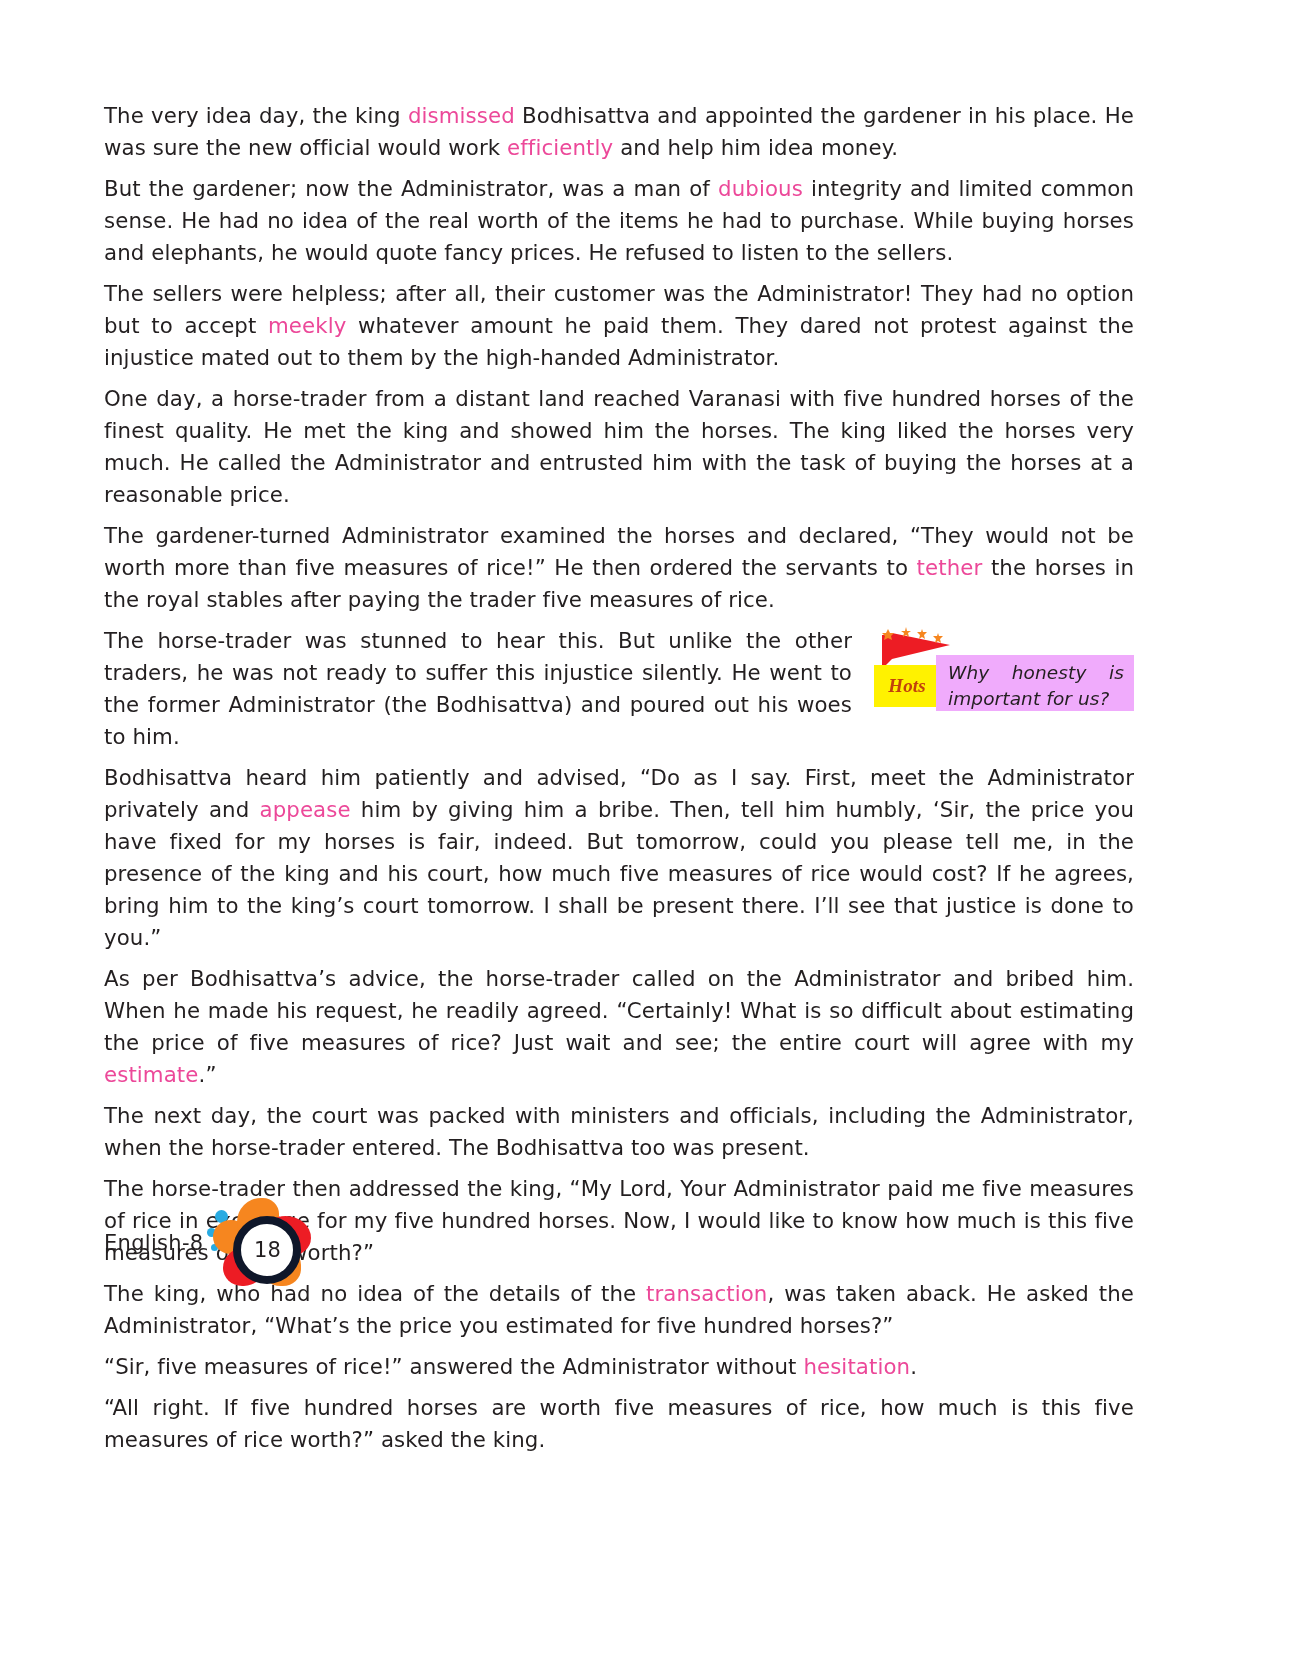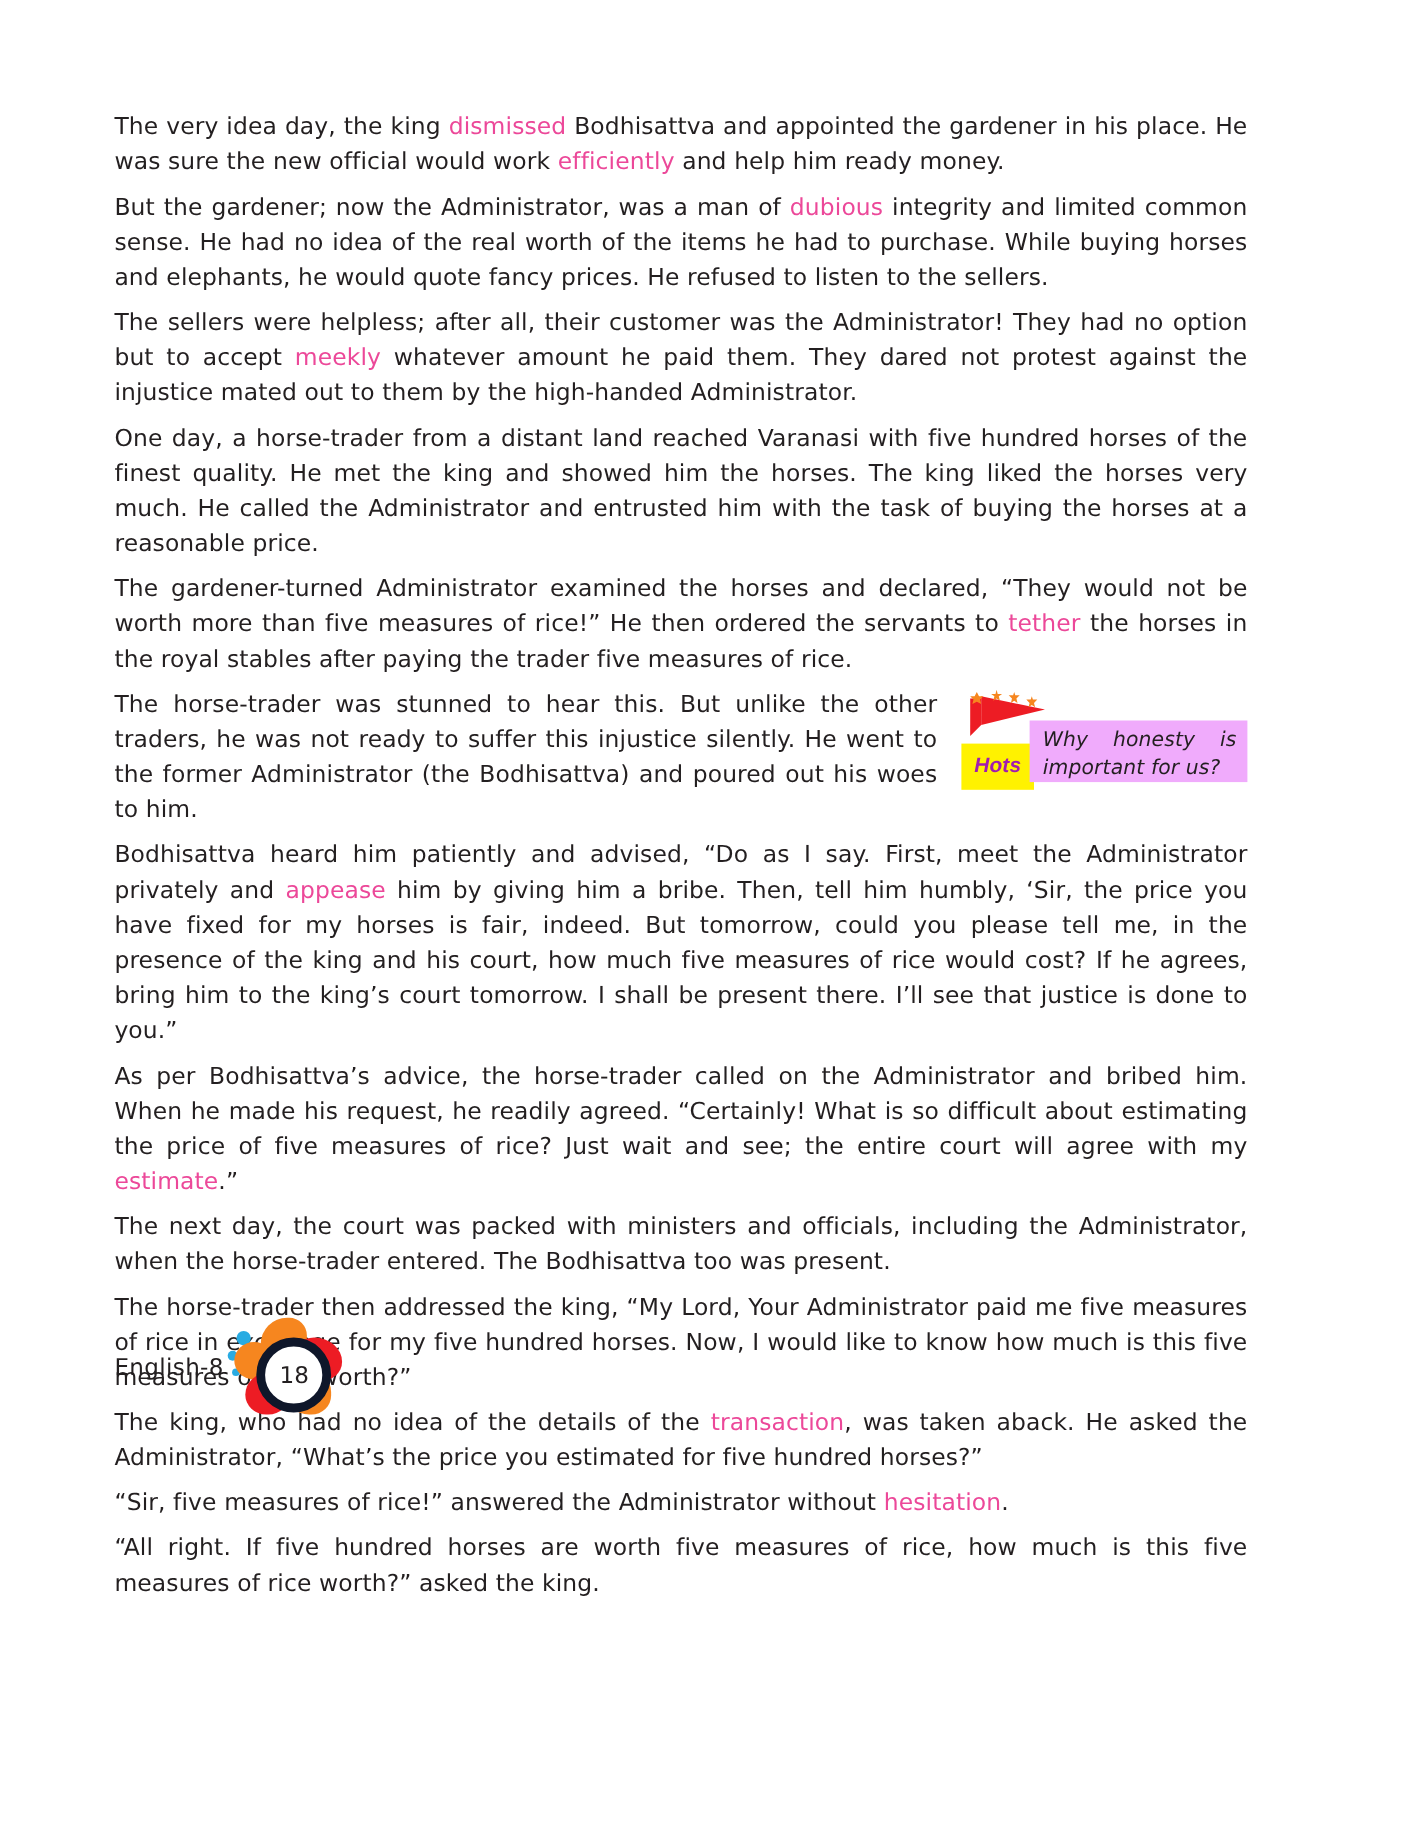--- a/index.html
+++ b/index.html
@@ -52,32 +52,32 @@
   .hots-banner {
     position: absolute;
     left: 10px;
     top: 0;
     width: 80px;
     height: 46px;
   }
   .hots-label {
     position: absolute;
     left: 8px;
-    top: 49px;
+    top: 38px;
     width: 66px;
     height: 42px;
     background: #fff200;
     display: flex;
     align-items: center;
     justify-content: center;
-    font-family: Liberation Sans, sans-serif;
+    font-family: Liberation Serif, serif;
     font-size: 19px;
     font-weight: bold;
     font-style: italic;
-    color: #a21caf;
+    color: #c2410c;
   }
   .hots-text {
     position: absolute;
     left: 70px;
     top: 28px;
     width: 198px;
     height: 56px;
     background: #f0abfc;
     box-sizing: border-box;
     padding: 5px 10px 5px 12px;
@@ -146,21 +146,21 @@
     z-index: 4;
   }
 </style>
 </head>
 <body>
 
 <div class="page">
   <div class="content">
 
     <div class="para-host">
-        <p class="para" id="para-1"><span>The very idea day, the king </span><span class="kw">dismissed</span><span> Bodhisattva and appointed the gardener in his place. He was sure the new official would work </span><span class="kw">efficiently</span><span> and help him ready money.</span></p>
+        <p class="para" id="para-1"><span>The very idea day, the king </span><span class="kw">dismissed</span><span> Bodhisattva and appointed the gardener in his place. He was sure the new official would work </span><span class="kw">efficiently</span><span> and help him idea money.</span></p>
         <p class="para" id="para-2"><span>But the gardener; now the Administrator, was a man of </span><span class="kw">dubious</span><span> integrity and limited common sense. He had no idea of the real worth of the items he had to purchase. While buying horses and elephants, he would quote fancy prices. He refused to listen to the sellers.</span></p>
         <p class="para" id="para-3"><span>The sellers were helpless; after all, their customer was the Administrator! They had no option but to accept </span><span class="kw">meekly</span><span> whatever amount he paid them. They dared not protest against the injustice mated out to them by the high-handed Administrator.</span></p>
         <p class="para" id="para-4"><span>One day, a horse-trader from a distant land reached Varanasi with five hundred horses of the finest quality. He met the king and showed him the horses. The king liked the horses very much. He called the Administrator and entrusted him with the task of buying the horses at a reasonable price.</span></p>
         <p class="para" id="para-5"><span>The gardener-turned Administrator examined the horses and declared, “They would not be worth more than five measures of rice!” He then ordered the servants to </span><span class="kw">tether</span><span> the horses in the royal stables after paying the trader five measures of rice.</span></p>
         <p class="para" id="para-6"><span class="hots-float"><span class="hots"><svg class="hots-banner" viewBox="0 0 80 46">
                 <polygon points="6,8 6,42 16,32 16,8" fill="#ed1c24"></polygon>
                 <polygon points="16,6 74,18 16,32" fill="#ed1c24"></polygon>
                 <g fill="#f6861f">
                   <polygon points="12,2 14,6 18,6 15,9 16,13 12,11 8,13 9,9 6,6 10,6"></polygon>
                   <polygon points="30,0 31,4 35,4 32,6 33,10 30,8 27,10 28,6 25,4 29,4"></polygon>

